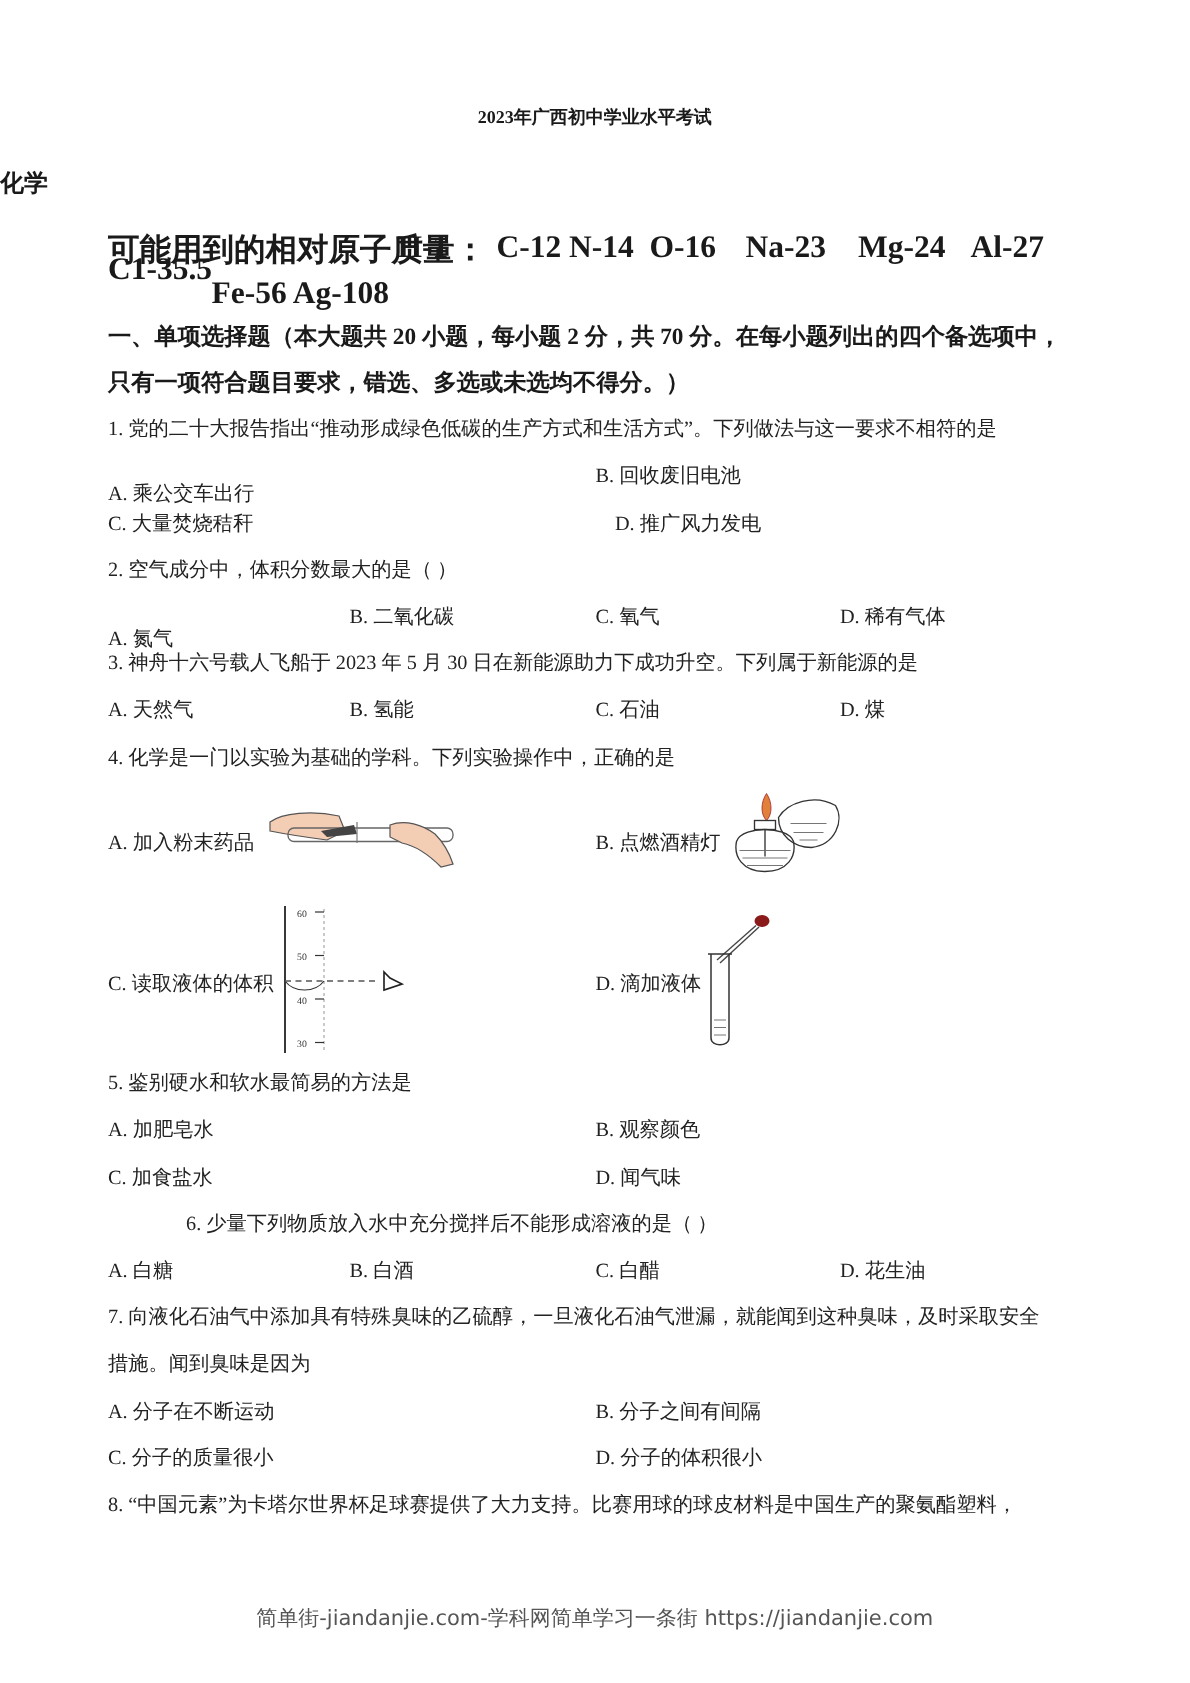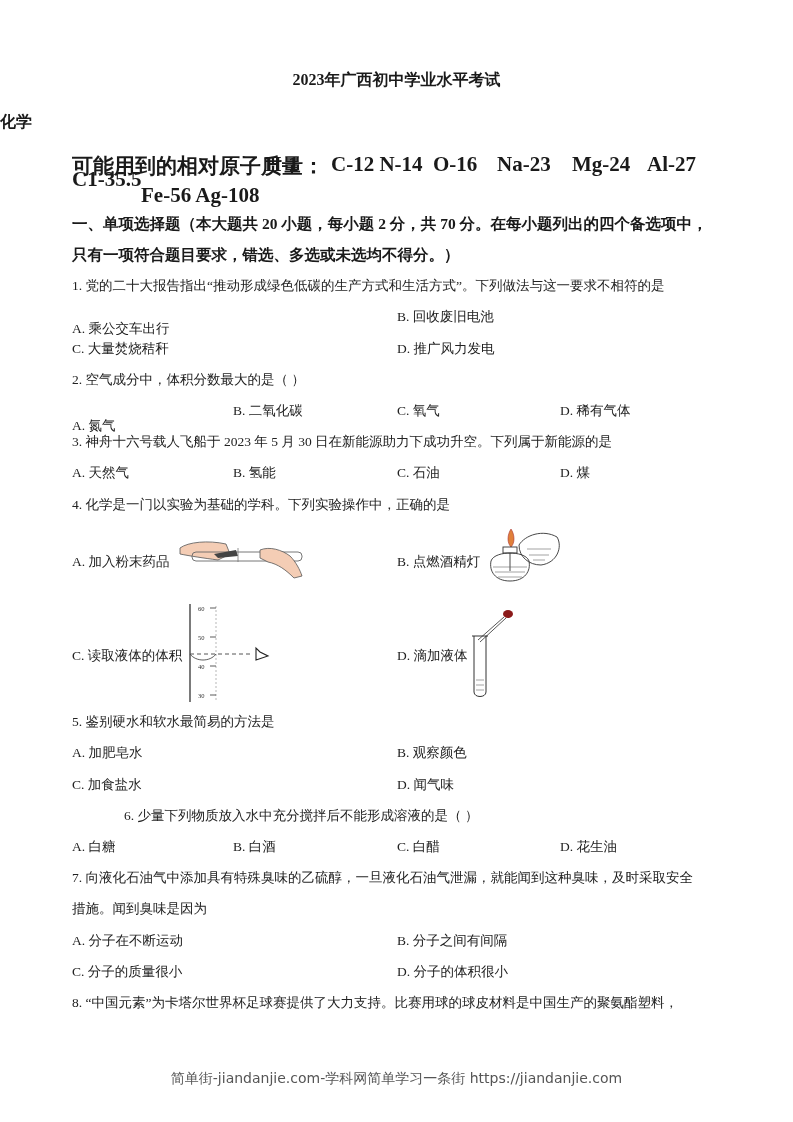--- a/index.html
+++ b/index.html
@@ -1,19 +1,19 @@
 <!DOCTYPE html>
 <html><head>
 <meta charset="utf-8">
 <style>
   html, body { margin: 0; padding: 0; background: #ffffff; }
   body { width: 793px; height: 1122px; position: relative; overflow: hidden;
          font-family: "Liberation Serif", "DejaVu Serif", serif; color: #1a1a1a; }
   .abs { position: absolute; white-space: nowrap; }
-  .title { left: 0; width: 793px; text-align: center; font-weight: bold; font-size: 16px; top: 70px; }
+  .title { left: 0; width: 793px; text-align: center; font-weight: bold; font-size: 12px; top: 70px; }
   .subtitle { left: 0; width: 793px; text-align: left; font-weight: bold; font-size: 16px; top: 112px; }
   .bold { font-weight: bold; font-size: 21px; }
   .txt { font-size: 13.5px; color: #222; }
   .footer { left: 0; width: 793px; text-align: center; top: 1070px; font-family: "DejaVu Sans", sans-serif; font-size: 14px; color: #555; }
   svg { position: absolute; overflow: visible; }
 </style>
 </head>
 <body>
 
 <div class="abs title">2023年广西初中学业水平考试</div>
@@ -29,21 +29,21 @@
 <div class="abs bold" style="left:72px; top:167px;">C1-35.5</div>
 <div class="abs bold" style="left:141px; top:183px;">Fe-56 Ag-108</div>
 
 <div class="abs bold" style="left:72px; top:214px; font-size:15.5px;">一、单项选择题（本大题共 20 小题，每小题 2 分，共 70 分。在每小题列出的四个备选项中，</div>
 <div class="abs bold" style="left:72px; top:245px; font-size:15.5px;">只有一项符合题目要求，错选、多选或未选均不得分。）</div>
 
 <div class="abs txt" style="left:72px; top:277px;">1. 党的二十大报告指出“推动形成绿色低碳的生产方式和生活方式”。下列做法与这一要求不相符的是</div>
 <div class="abs txt" style="left:72px; top:320px;">A.  乘公交车出行</div>
 <div class="abs txt" style="left:397px; top:308px;">B.  回收废旧电池</div>
 <div class="abs txt" style="left:72px; top:340px;">C.  大量焚烧秸秆</div>
-<div class="abs txt" style="left:397px; top:340px;">D.  推广风力发电</div>
+<div class="abs txt" style="left:410px; top:340px;">D.  推广风力发电</div>
 
 <div class="abs txt" style="left:72px; top:371px;">2. 空气成分中，体积分数最大的是（        ）</div>
 <div class="abs txt" style="left:72px; top:402px;margin-top:15px;">A.  氮气</div>
 <div class="abs txt" style="left:233px; top:402px;">B.  二氧化碳</div>
 <div class="abs txt" style="left:397px; top:402px;">C.  氧气</div>
 <div class="abs txt" style="left:560px; top:402px;">D.  稀有气体</div>
 
 <div class="abs txt" style="left:72px; top:433px;">3. 神舟十六号载人飞船于 2023 年 5 月 30 日在新能源助力下成功升空。下列属于新能源的是</div>
 <div class="abs txt" style="left:72px; top:464px;">A.  天然气</div>
 <div class="abs txt" style="left:233px; top:464px;">B.  氢能</div>

